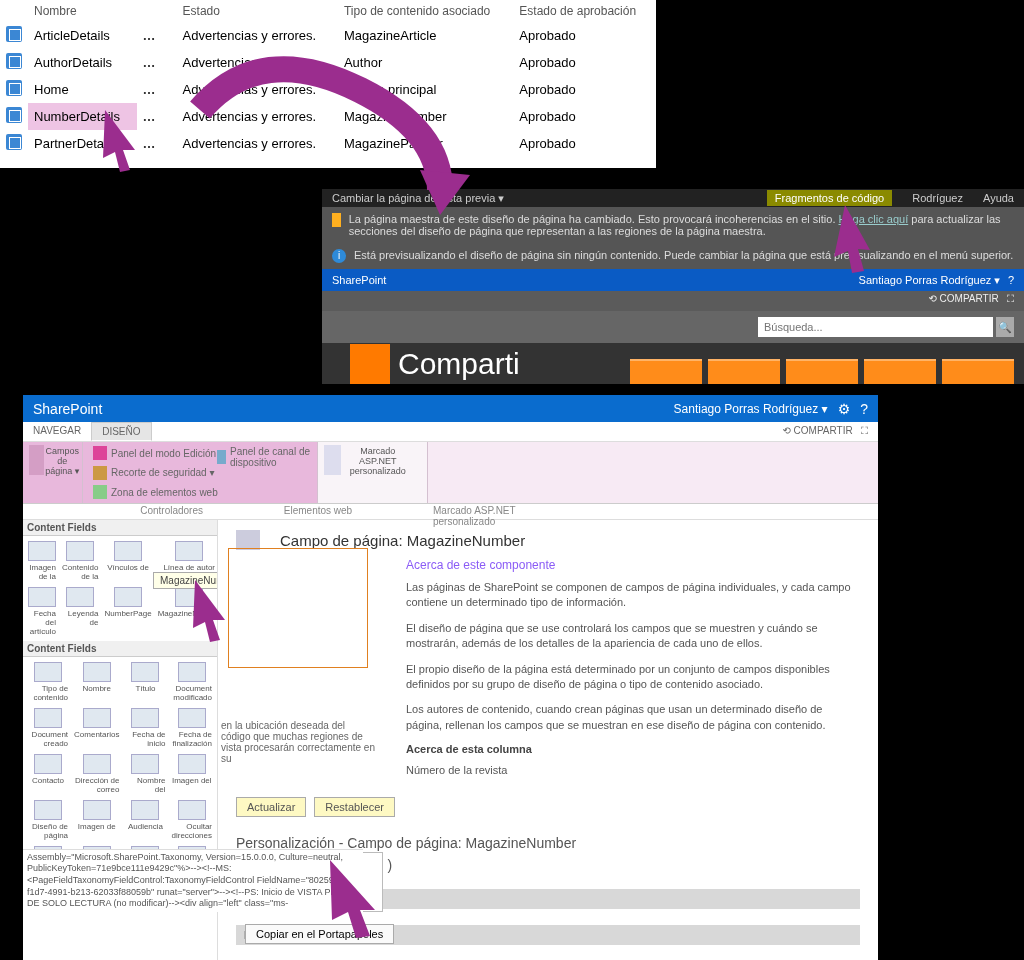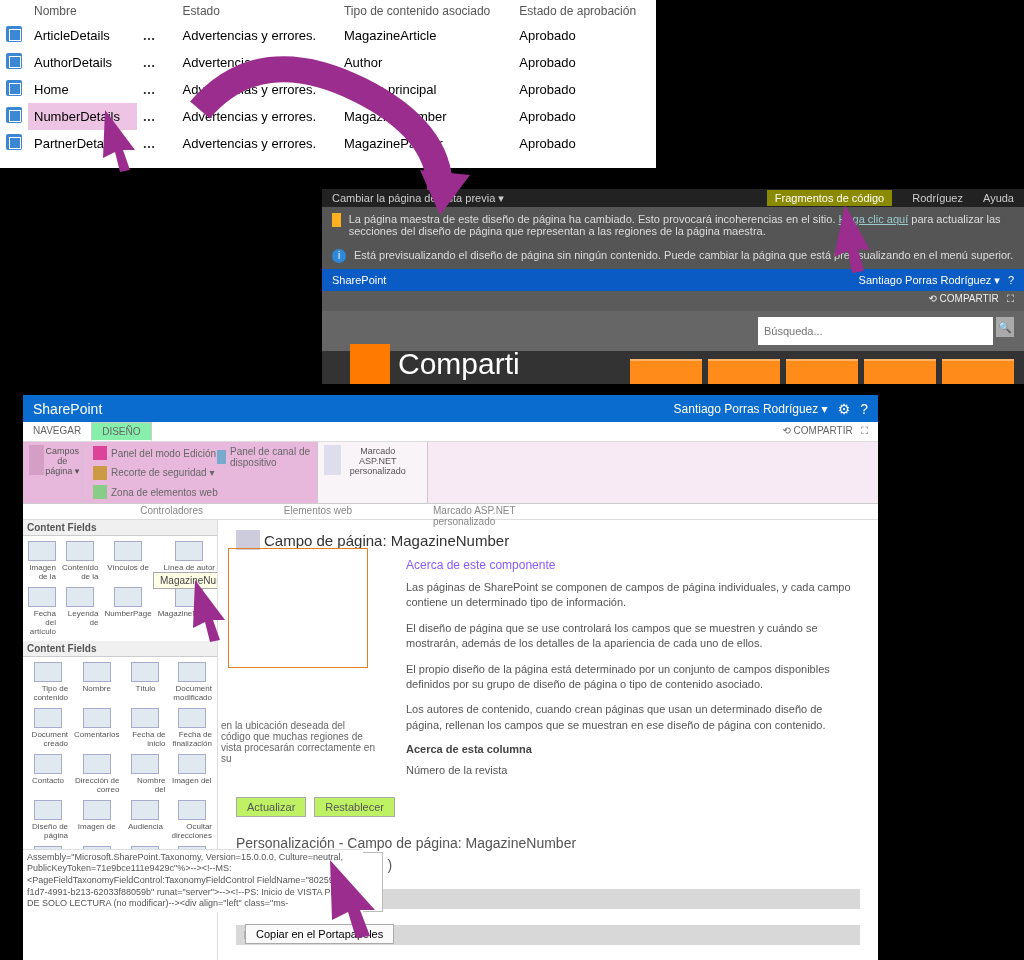--- a/index.html
+++ b/index.html
@@ -22,62 +22,62 @@
 .p2 .topbar .frag{background:#8a8a00;padding:2px 8px;margin-left:auto;color:#fff}
 .p2 .warn{background:#555;padding:6px 10px;display:flex;gap:8px;align-items:flex-start}
 .p2 .warn .ico{width:14px;height:14px;display:inline-block}
 .p2 .warn .ico.tri{background:#ffb020}
 .p2 .warn .ico.inf{background:#2e8ad8;border-radius:50%;color:#fff;text-align:center;line-height:14px;font-size:10px}
 .p2 .warn a{color:#9cc;text-decoration:underline}
 .p2 .spbar{background:#0a5bc4;color:#fff;padding:2px 10px;display:flex;align-items:center;height:22px}
 .p2 .spbar .usr{margin-left:auto;font-size:11px}
 .p2 .subb{background:#5b5b5b;height:20px;text-align:right;color:#eee;font-size:10px;padding:2px 10px}
 .p2 .srch{background:#666;padding:6px 10px;text-align:right}
-.p2 .srch input{width:235px;height:28px;border:none;padding:2px 6px;font-size:11px}
+.p2 .srch input{width:235px;height:20px;border:none;padding:2px 6px;font-size:11px}
 .p2 .srch .mag{display:inline-block;width:18px;height:20px;background:#aaa;vertical-align:top;text-align:center;line-height:20px}
 .p2 .logo{position:absolute;left:28px;bottom:0;display:flex;align-items:center;gap:8px;color:#fff;font-size:30px}
 .p2 .logo .s{width:40px;height:40px;background:#ff7a00;position:relative}
 .p2 .tiles{position:absolute;right:10px;bottom:0;display:flex;gap:6px}
 .p2 .tiles .t{width:72px;height:25px;background:#ff8c1a;border-top:2px solid #ffb366}
 
 
 .p3{position:absolute;left:23px;top:395px;width:855px;height:565px;background:#fff;font-size:11px;color:#444}
 .p3 .sptop{background:#0a6cce;color:#fff;height:27px;padding:4px 10px;display:flex;align-items:center;font-size:14px}
 .p3 .sptop .usr{margin-left:auto;font-size:12px}
 .p3 .sptop .gear{margin-left:10px;font-size:14px}
 .p3 .tabs{height:20px;border-bottom:1px solid #ddd;display:flex;font-size:10px}
 .p3 .tabs .tab{padding:3px 10px;color:#666}
-.p3 .tabs .tab.act{border:1px solid #ccc;border-bottom:1px solid #fff;background:#86efac}
+.p3 .tabs .tab.act{border:1px solid #ccc;border-bottom:1px solid #fff;background:#e5e5e5}
 .p3 .tabs .share{margin-left:auto;padding:3px 10px;color:#666}
 .p3 .ribbon{height:62px;display:flex;border-bottom:1px solid #ccc;background:#f7eaf4}
 .p3 .rgrp{border-right:1px solid #d4c0d0;padding:3px 6px;display:flex;flex-direction:column;justify-content:space-between;position:relative}
 .p3 .rgrp.hl{background:#e8b8dc}
 .p3 .rgrp .bigbtn{display:flex;flex-direction:row;align-items:center;width:52px;font-size:9px;text-align:center;color:#555}
 .p3 .rgrp .bigbtn .bic{width:32px;height:30px;background:#9cc;margin-bottom:2px}
 .p3 .rgrp .smbtn{font-size:10px;color:#666;padding:1px 4px;display:flex;align-items:center;gap:4px}
 .p3 .rgrp .smbtn .sic{width:14px;height:14px;background:#d49;display:inline-block}
 .p3 .rgrp .multi{display:flex;gap:4px}
 .p3 .rlabel{height:16px;border-bottom:1px solid #ddd;display:flex;font-size:10px;color:#888}
 .p3 .rlabel span{padding:1px 20px}
 .p3 .body{display:flex;height:460px}
 .p3 .side{width:195px;border-right:1px solid #ddd;overflow:hidden;position:relative}
 .p3 .side .sh{background:#f0f0f0;border-bottom:1px solid #ccc;padding:2px 4px;font-size:10px;font-weight:bold;color:#555}
 .p3 .fgrid{display:grid;grid-template-columns:repeat(4,1fr);gap:2px;padding:3px}
 .p3 .fld{display:flex;flex-direction:column;align-items:center;font-size:8px;text-align:right;color:#555;padding:2px}
 .p3 .fld .fic{width:28px;height:20px;background:#e0e8f0;border:1px solid #aac;margin-bottom:2px}
 .p3 .tooltip{position:absolute;background:#ffffe8;border:1px solid #aaa;padding:2px 6px;font-size:10px;left:130px;top:52px;z-index:5}
 .p3 .main{flex:1;padding:10px 18px;position:relative;overflow:hidden}
 .p3 .main .prev{position:absolute;left:10px;top:28px;width:140px;height:120px;border:1px solid #e08020}
-.p3 .main h2{font-size:15px;color:#333;font-weight:400;margin-bottom:8px;display:flex;align-items:center;gap:4px}
+.p3 .main h2{font-size:15px;color:#333;font-weight:400;margin-bottom:8px;display:flex;align-items:center;gap:20px}
 .p3 .main h2 .pic{width:24px;height:20px;background:#ccd;display:inline-block}
 .p3 .main .about{color:#8b5cf6;font-size:12px;margin:2px 0 8px}
 .p3 .main p{font-size:11px;color:#555;margin-bottom:10px;line-height:1.4}
 .p3 .main .sub{font-weight:bold;color:#444;margin:8px 0}
 .p3 .main .btns{display:flex;gap:8px;margin:18px 0}
-.p3 .main .btns button{border:1px solid #aaa;background:#bef264;padding:3px 10px;font-size:11px;color:#555}
+.p3 .main .btns button{border:1px solid #aaa;background:#fef9c3;padding:3px 10px;font-size:11px;color:#555}
 .p3 .main .pers{font-size:14px;color:#555;margin-top:6px}
 .p3 .main .cat{background:#d8d8d8;padding:4px 8px;margin-top:16px;font-size:11px;color:#444;font-weight:bold}
 .p3 .snip{position:absolute;left:0;bottom:48px;width:340px;font-size:9px;color:#555;padding:2px 4px;background:#fff;border-top:1px solid #ddd;line-height:1.3}
 .p3 .snipbox{position:absolute;left:195px;bottom:48px;width:165px;height:60px;border:1px solid #bbb;font-size:9px;padding:2px;overflow:hidden;background:#fff}
 .p3 .copybtn{position:absolute;left:222px;bottom:16px;border:1px solid #aaa;background:#fafafa;padding:3px 10px;font-size:11px}
 
 
 .arrow{position:absolute;z-index:20;pointer-events:none}
 .arrow svg{overflow:visible}
 </style>

